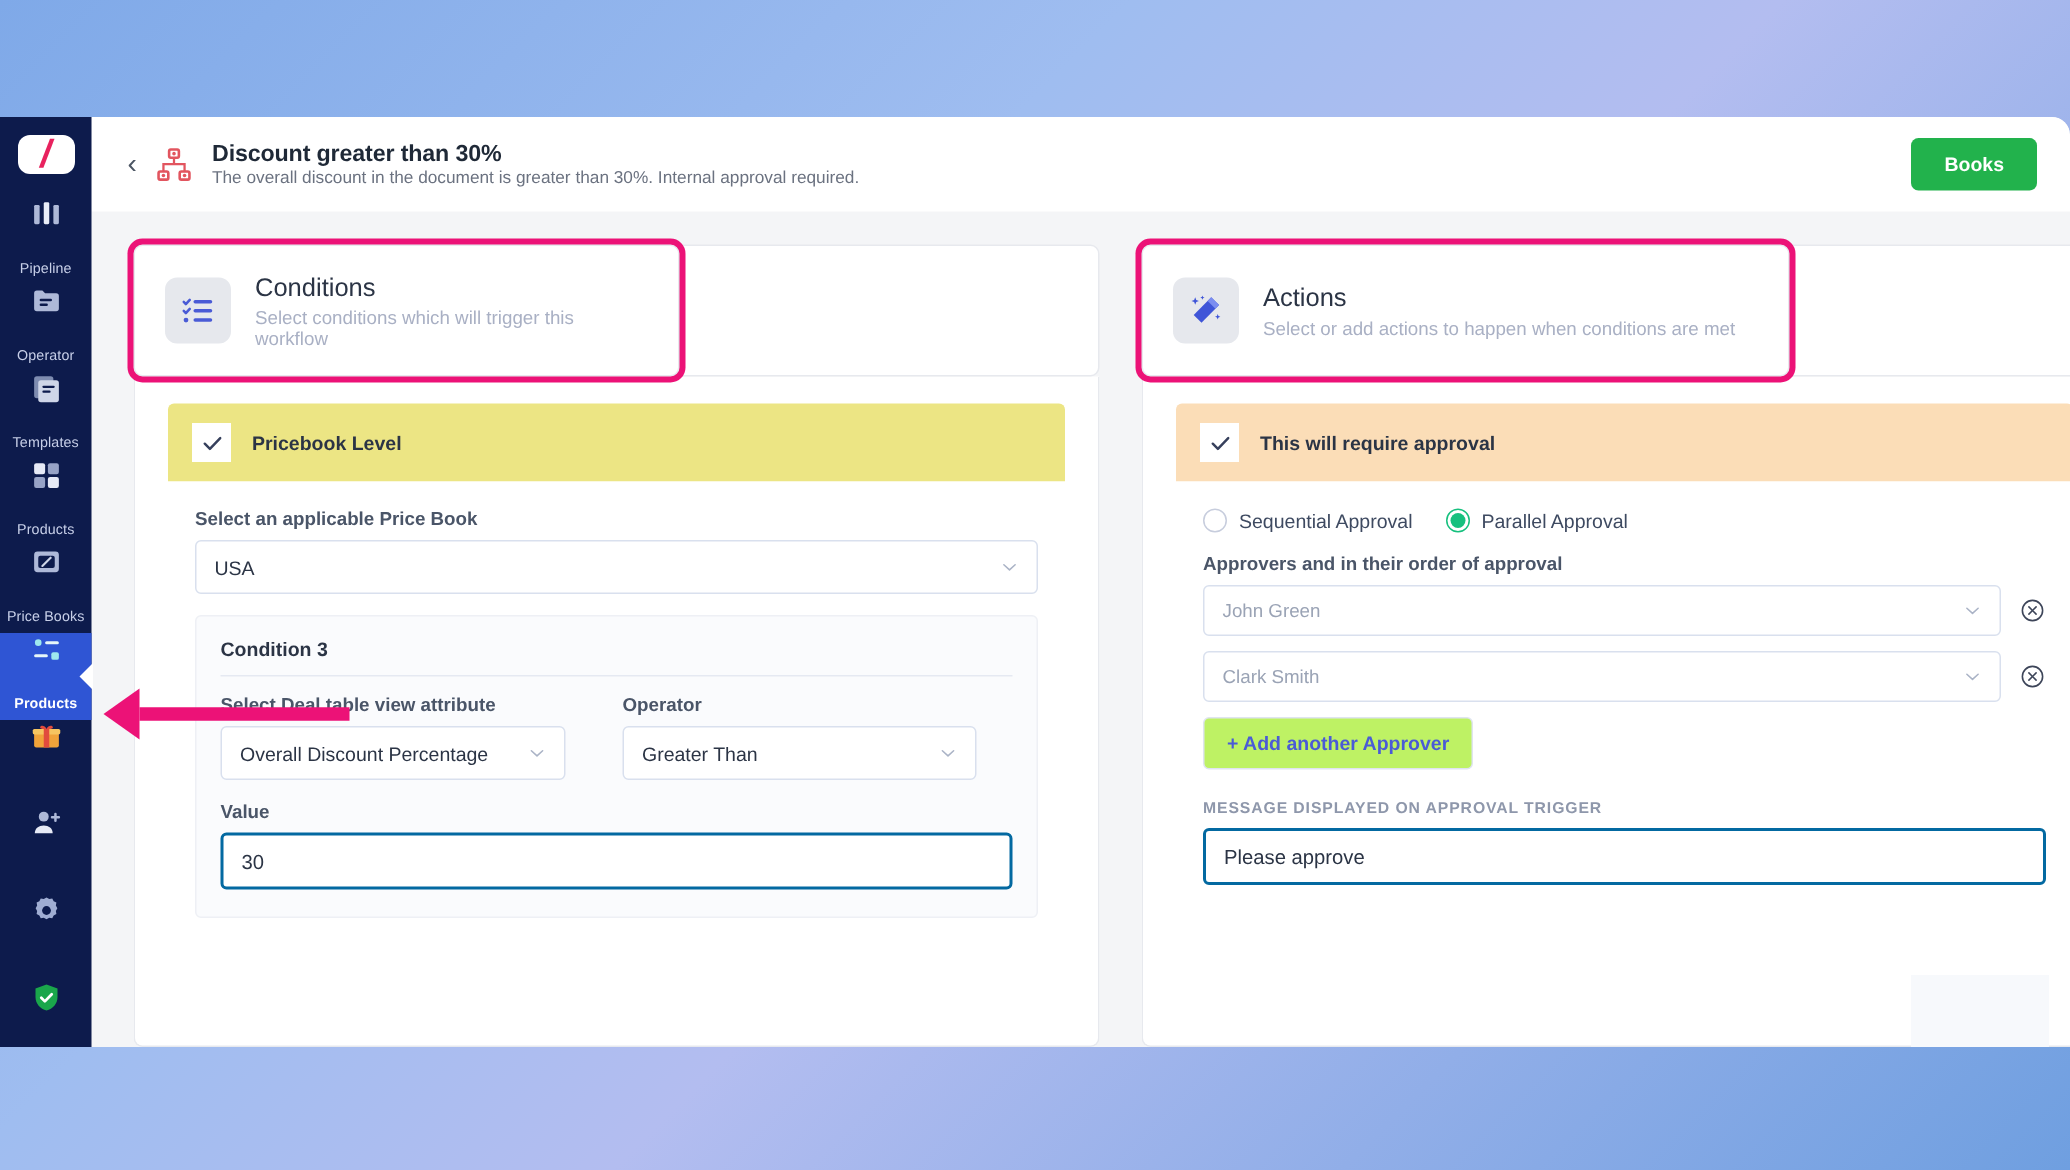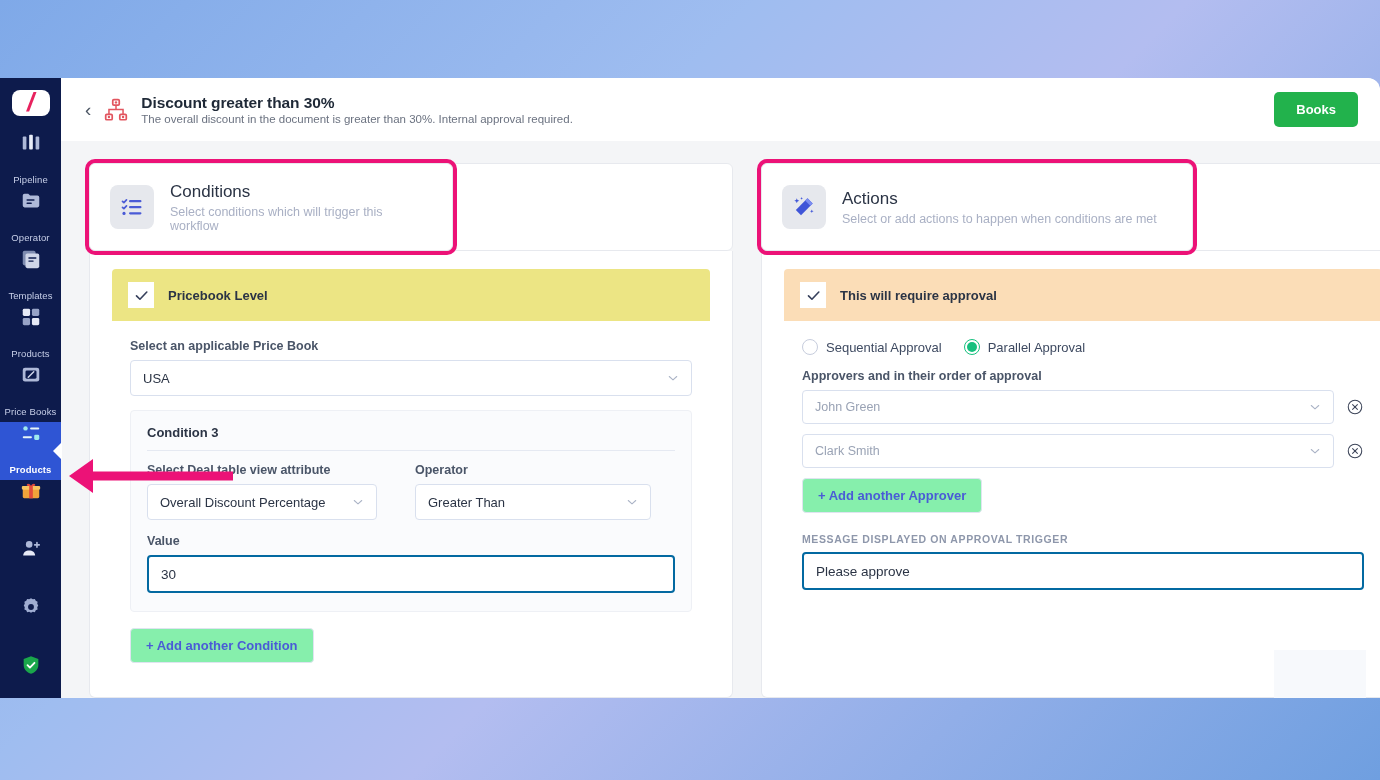--- a/index.html
+++ b/index.html
@@ -146,21 +146,21 @@
   }
   .cond-title { font-size: 13px; font-weight: bold; color: #2b3445; padding-bottom: 10px; }
   .cond-divider { height: 1px; background: #e5e9f2; margin-bottom: 12px; }
   .cond-row { display: flex; gap: 38px; }
   .cond-col-a { width: 230px; flex: 0 0 230px; }
   .cond-col-b { width: 236px; flex: 0 0 236px; }
   .cond-value { margin-top: 14px; }
 
   .ghost-btn {
     display: inline-flex; align-items: center; gap: 6px;
-    border: 1px solid #dfe4f0; background: #86efac; border-radius: 4px;
+    border: 1px solid #dfe4f0; background: #bef264; border-radius: 4px;
     color: #4a5bd6; font-size: 13px; font-weight: bold;
     padding: 9px 15px; cursor: pointer;
   }
   .add-cond-wrap { margin-top: 16px; }
 
   .radio-row { display: flex; align-items: center; gap: 8px; margin-bottom: 14px; }
   .radio {
     width: 16px; height: 16px; border-radius: 50%;
     border: 1.6px solid #c7cddd; background: #ffffff; flex: 0 0 16px;
     display: flex; align-items: center; justify-content: center; cursor: pointer;
@@ -389,23 +389,20 @@
               </div>
 
               <div class="cond-value">
                 <div class="field-label">Value</div>
                 <div class="input">
                   <span>30</span>
                 </div>
               </div>
             </div>
 
-            <div class="add-cond-wrap">
-              <button class="ghost-btn">+ Add another Condition</button>
-            </div>
           </div>
         </div>
       </section>
 
       <section class="column">
         <div class="panel-head-wrap">
           <div class="panel-head-bg"></div>
           <div class="panel-head highlight act" style="position:relative;z-index:2;">
             <div class="headicon-box">
               <svg width="24" height="24" viewBox="0 0 24 24">

